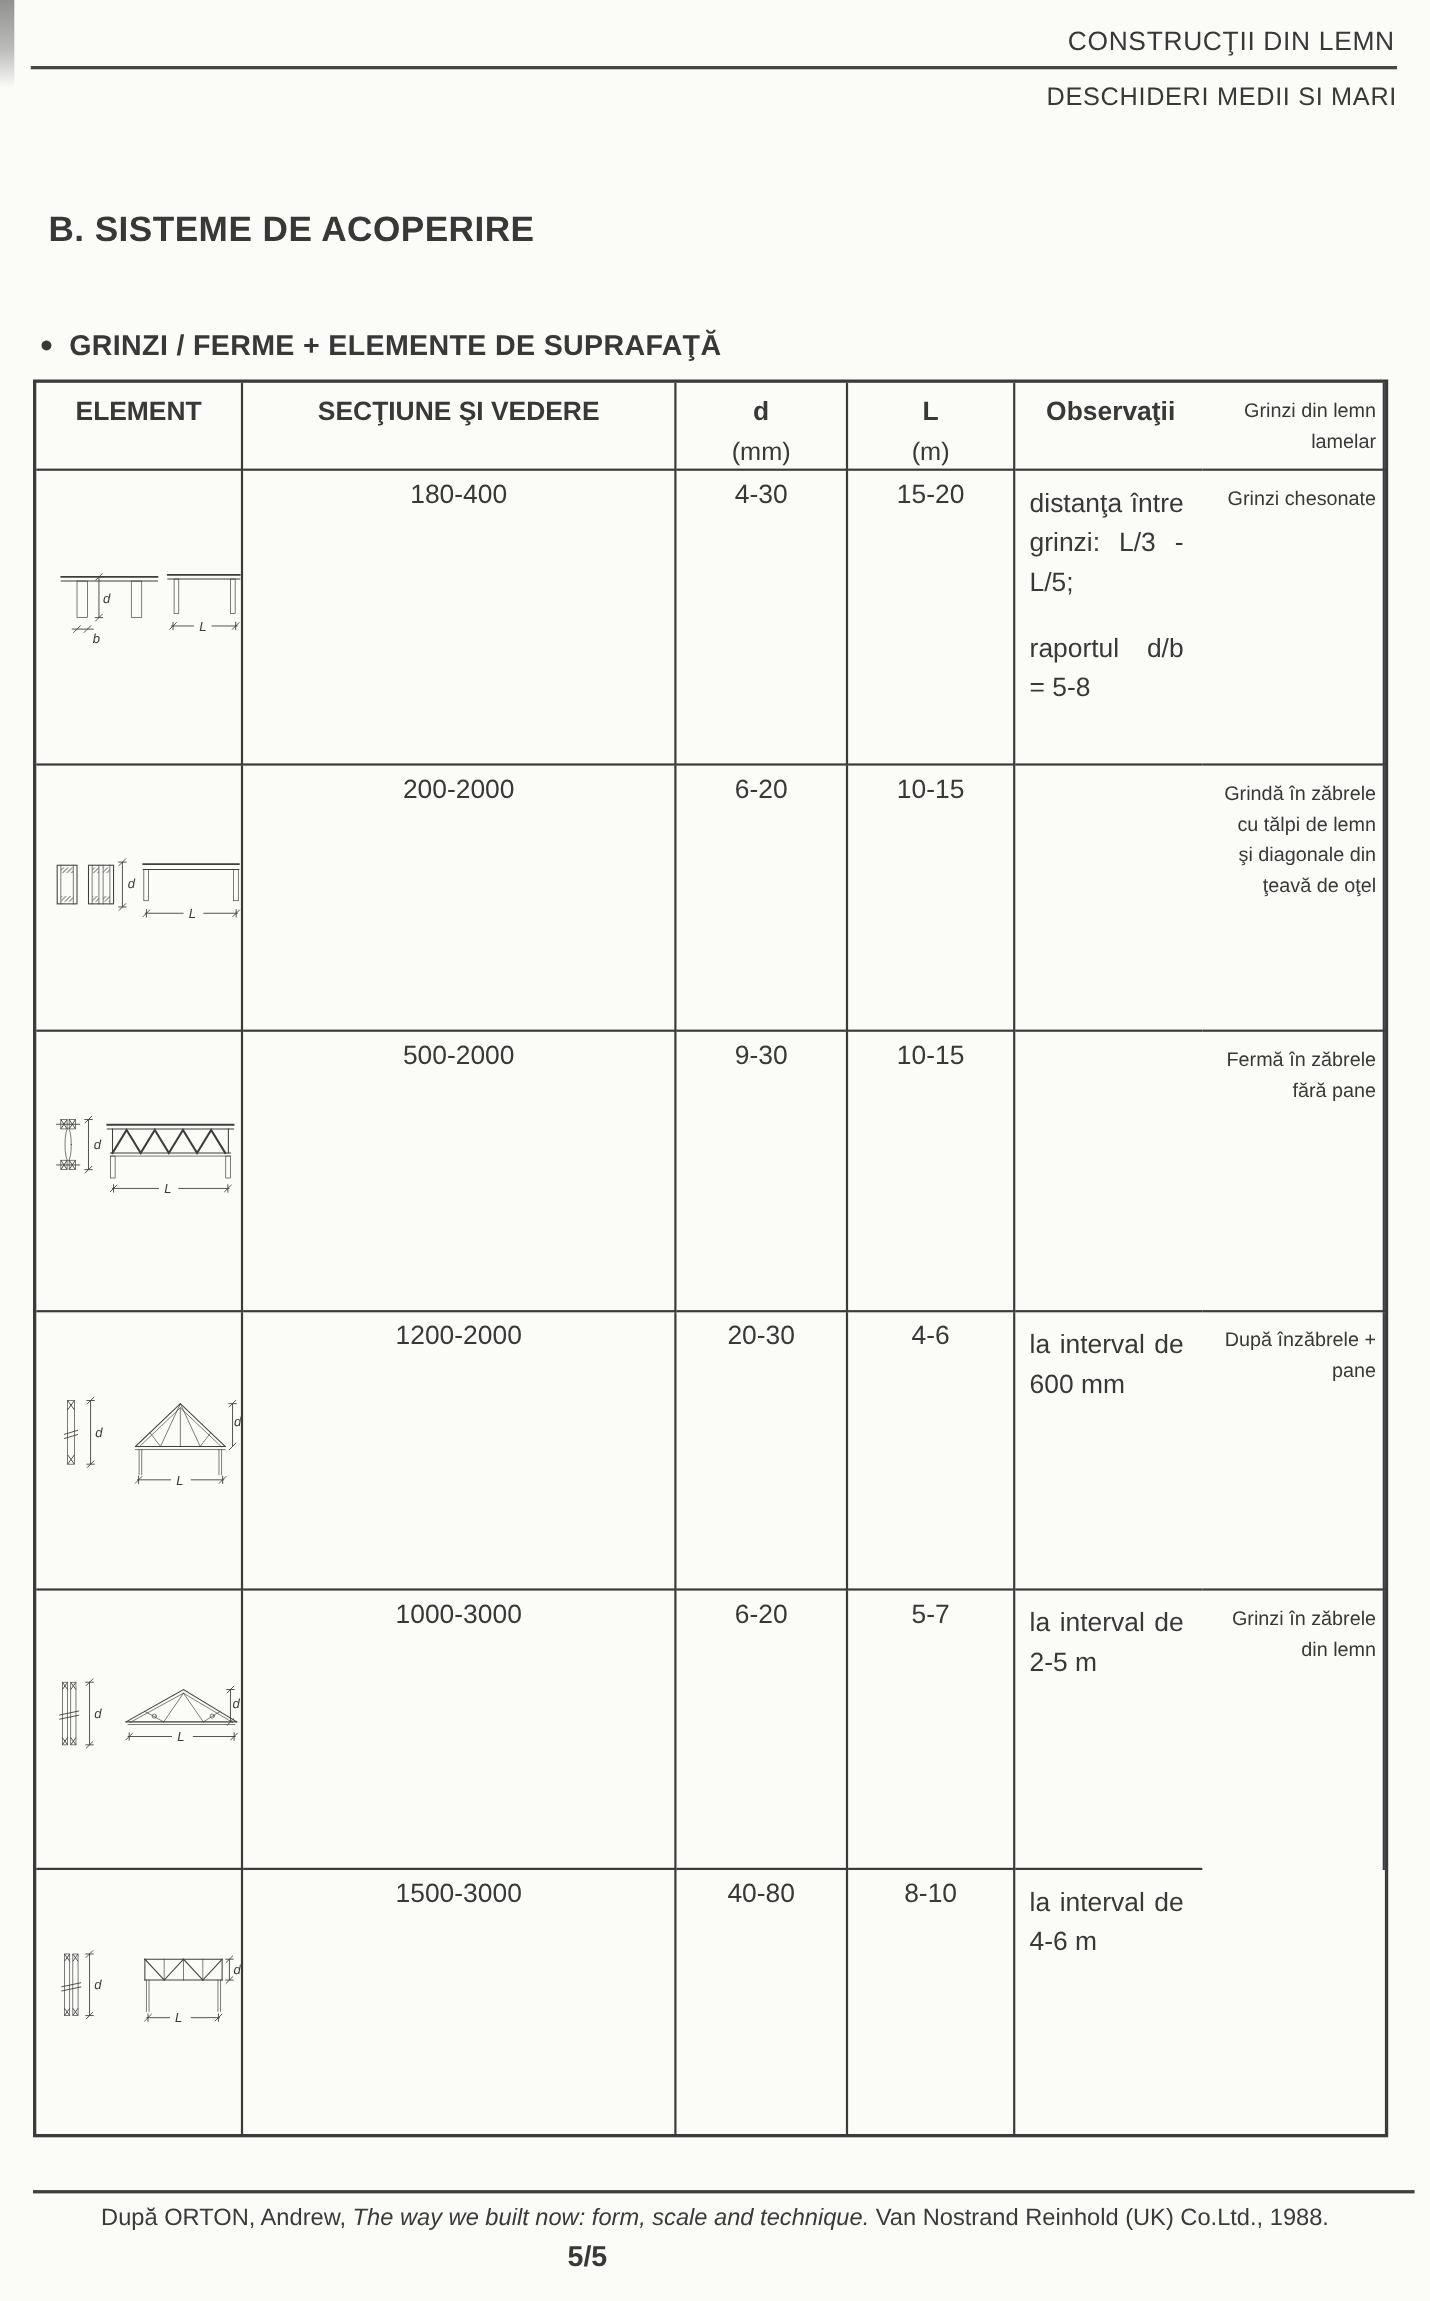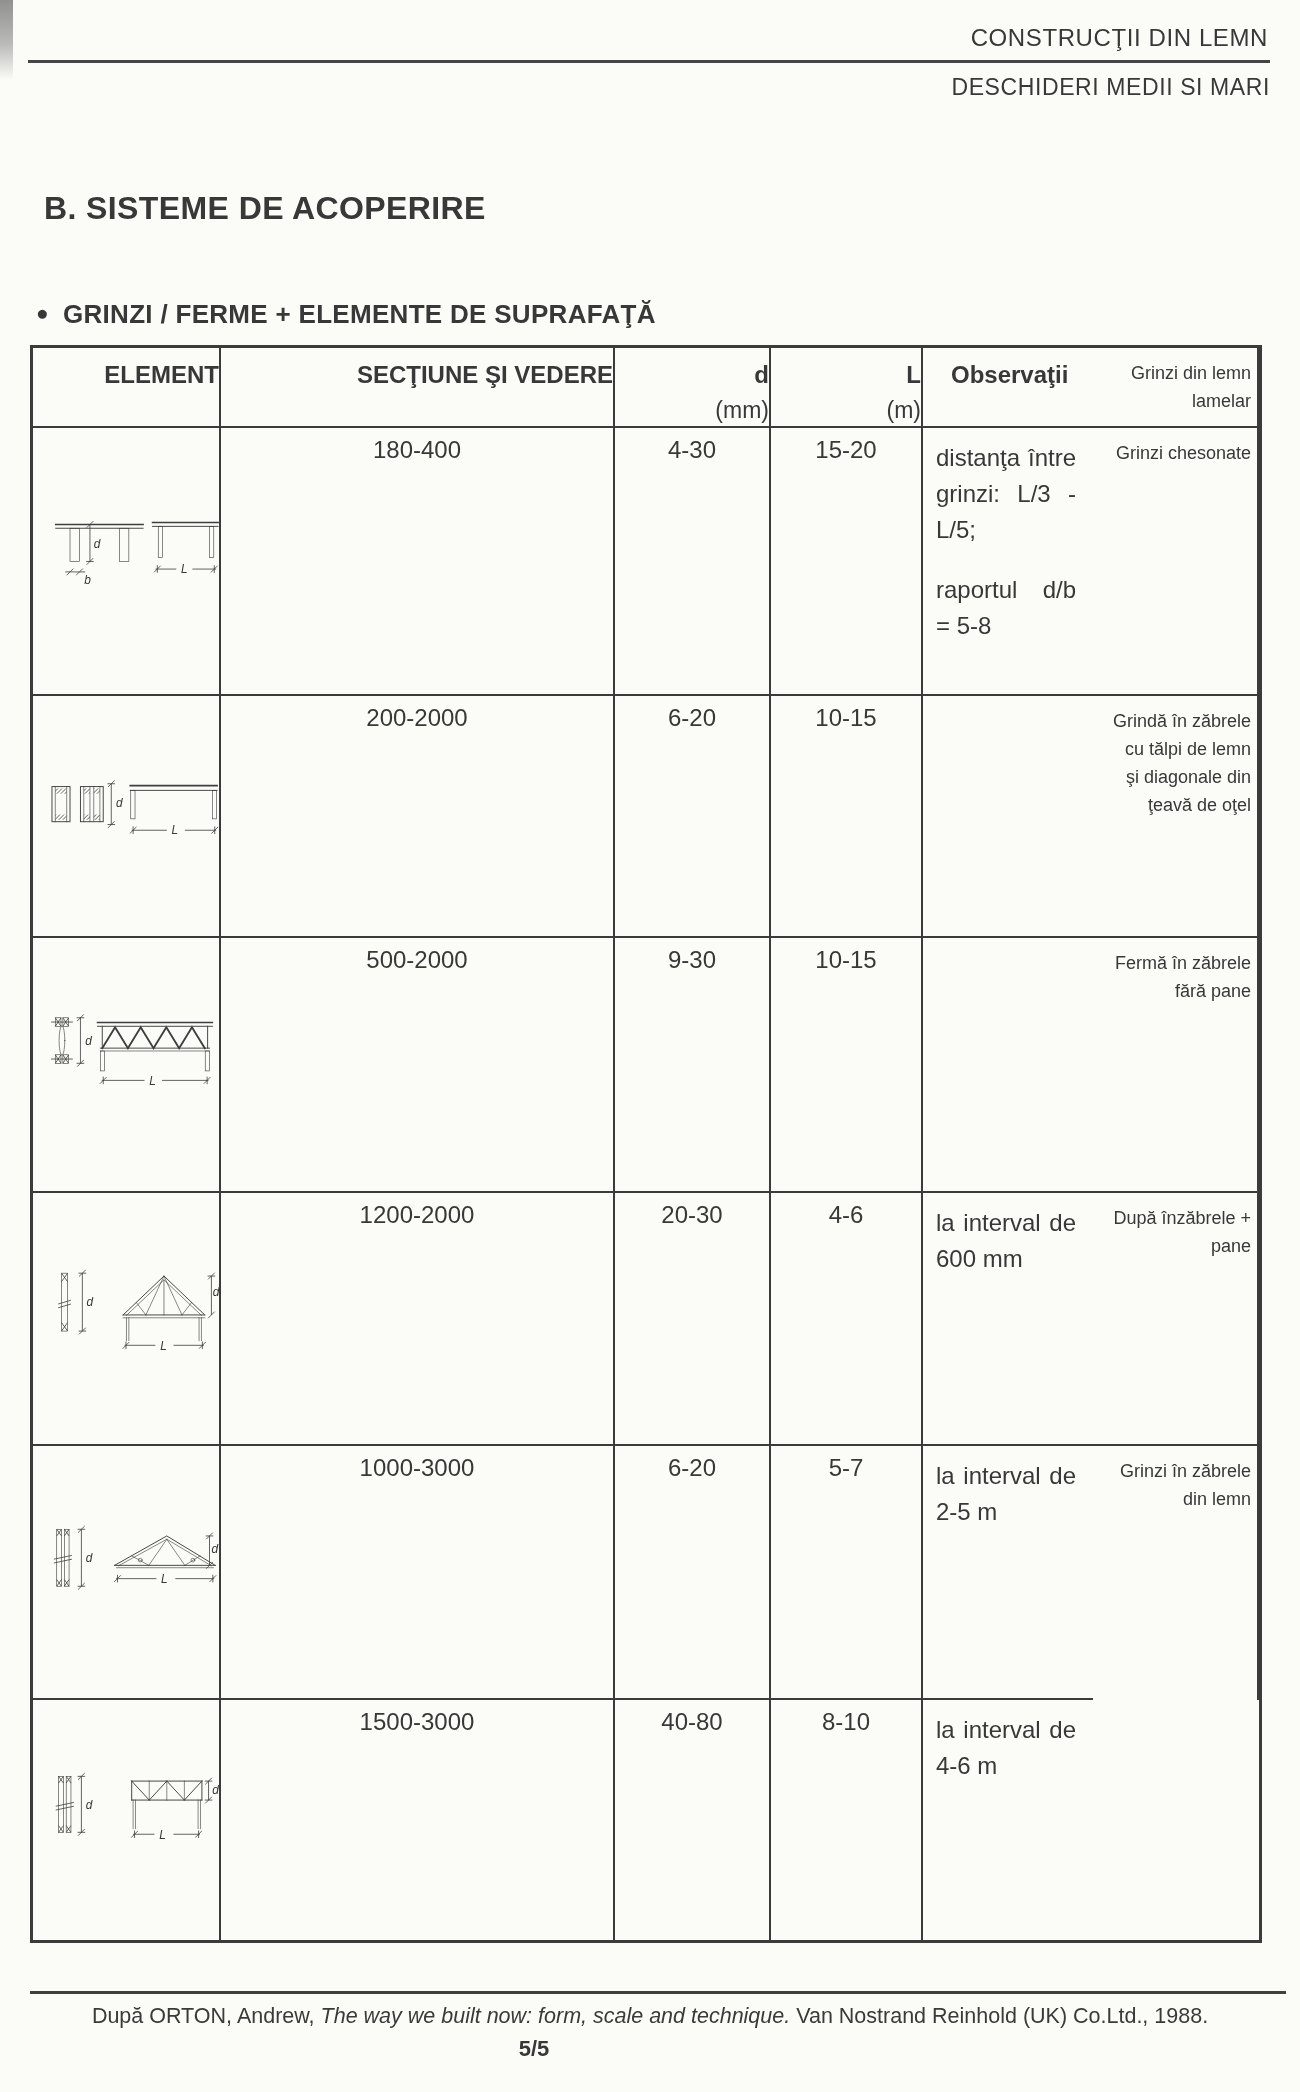--- a/index.html
+++ b/index.html
@@ -16,40 +16,40 @@
   .h2{position:absolute;left:36px;top:299px;font-size:26px;font-weight:bold;letter-spacing:.3px;}
   .h2 .dot{font-size:21px;margin-right:14px;vertical-align:3px;}
   
   .tbl{position:absolute;left:30px;top:345px;width:1232px;height:1598px;box-sizing:border-box;
     border:3px solid #3b3b3b;display:grid;
     grid-template-columns:188px 394px 156px 152px 170px 1fr;
     grid-template-rows:80px 268px 242px 255px 253px 254px 1fr;}
   .c{box-sizing:border-box;border-right:2px solid #3b3b3b;border-bottom:2px solid #3b3b3b;position:relative;overflow:hidden;}
   .lc{border-right:none;}
   .lr{border-bottom:none;}
-  .hc{font-weight:bold;text-align:right;padding-top:13px;font-size:24px;}
+  .hc{font-weight:bold;text-align:center;padding-top:13px;font-size:24px;}
   .hsub{font-weight:normal;font-size:23px;margin-top:8px;}
   .hobs{text-align:left;padding-left:28px;}
   .ec{padding:12px 6px 0 16px;font-size:18px;line-height:1.55;text-align:right;}
   .nc{text-align:center;padding-top:8px;font-size:24px;}
   .oc{padding:12px 6px 0 13px;font-size:24px;line-height:1.5;}
   .oc p{margin:0 0 24px 0;width:140px;text-align:justify;}
   
   .dgc svg{position:absolute;left:0;top:0;width:100%;height:100%;}
   .ln{stroke:#3e3e3e;stroke-width:2;fill:none;stroke-linecap:square;}
   .thk{stroke-width:3.4;}
   .thn{stroke-width:1.3;}
   .dg{stroke-width:4;}
   .tk{stroke:#3e3e3e;stroke-width:1.7;fill:none;}
   text.lb{font-family:"Liberation Sans",sans-serif;font-style:italic;font-size:25px;fill:#383838;}
   
   .frule{position:absolute;left:30px;top:1991px;width:1256px;height:3px;background:#3f3f3f;}
   .cite{position:absolute;left:0;top:2004px;width:1300px;text-align:center;font-size:21.5px;color:#3a3a3a;}
   .cite .it{font-style:italic;}
-  .pgnum{position:absolute;left:0;top:2036px;width:1068px;text-align:center;font-size:22px;font-weight:bold;}
+  .pgnum{position:absolute;left:0;top:2036px;width:1068px;text-align:center;font-size:26px;font-weight:bold;}
 </style>
 </head>
 <body>
 
 <div class="page">
   <div class="smudge"></div>
 
   <div class="rh1">CONSTRUCŢII DIN LEMN</div>
   <div class="rhrule"></div>
   <div class="rh2">DESCHIDERI MEDII SI MARI</div>

